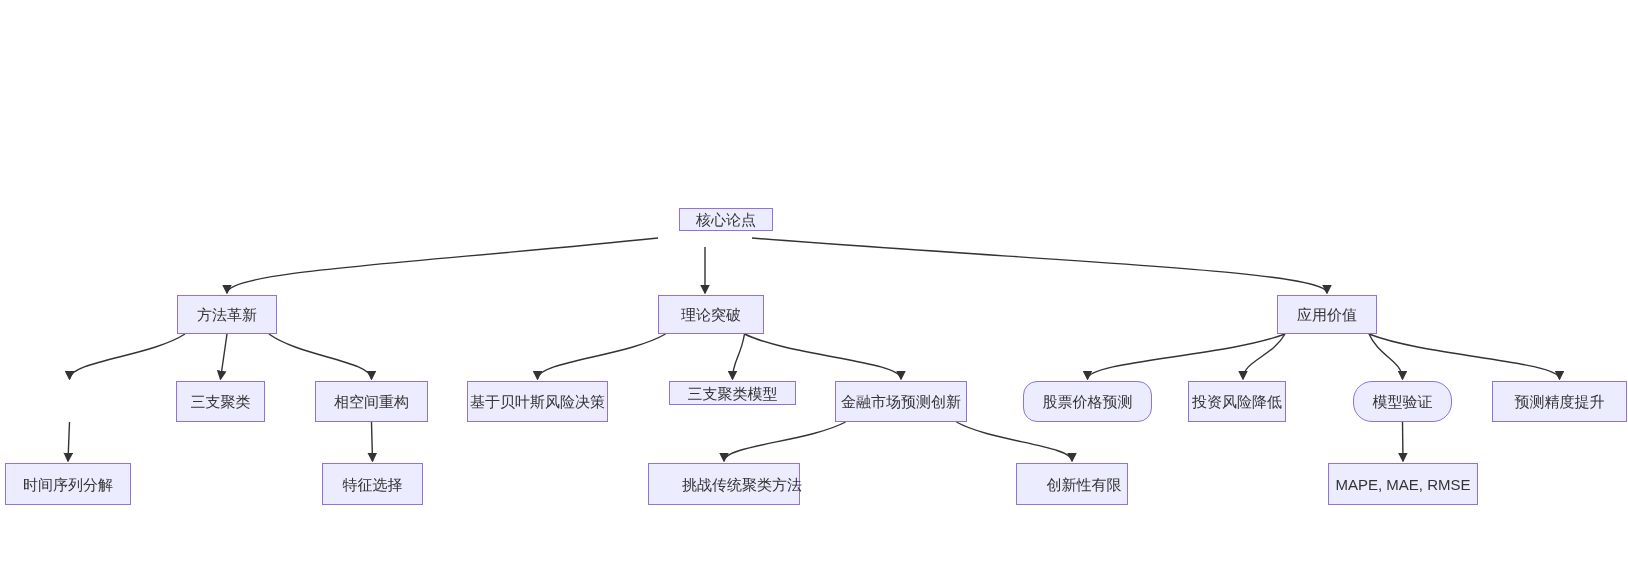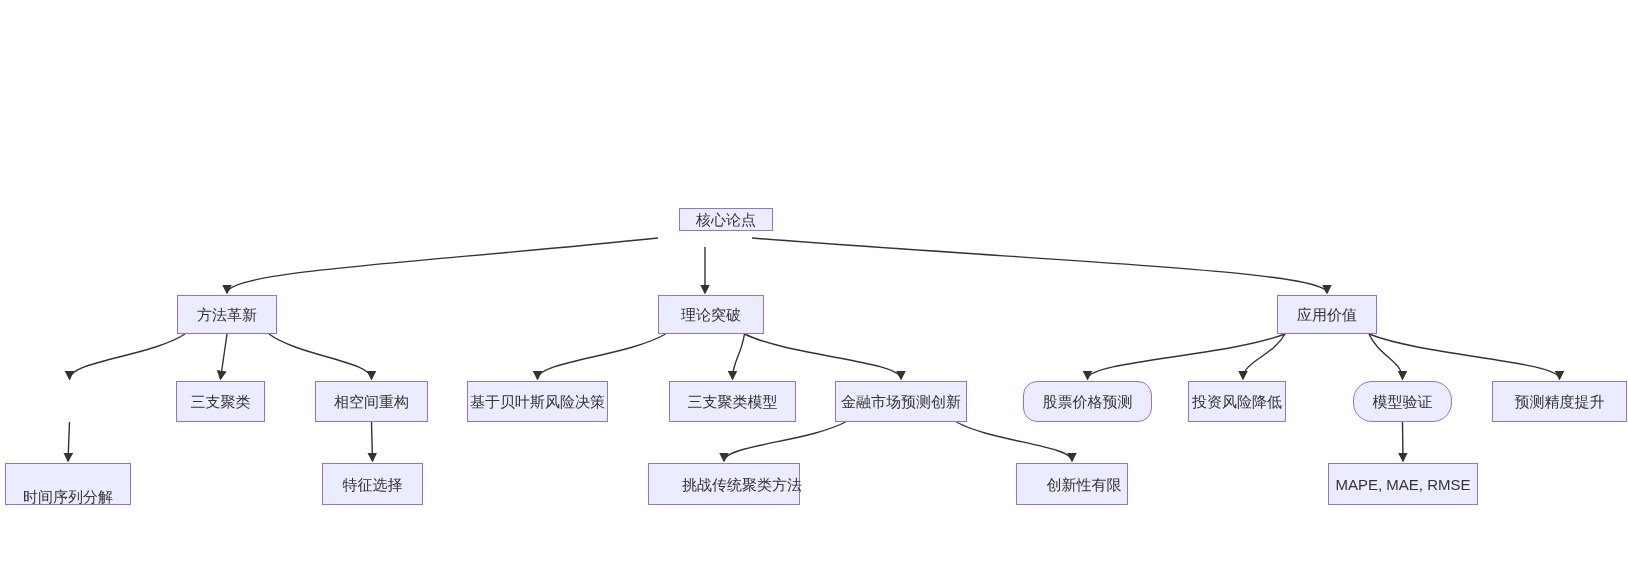--- a/index.html
+++ b/index.html
@@ -77,39 +77,39 @@
     </div>
     <div class="node" style="left: 176px; top: 381px; width: 89px; height: 41px;">
       <span>三支聚类</span>
     </div>
     <div class="node" style="left: 315px; top: 381px; width: 113px; height: 41px;">
       <span>相空间重构</span>
     </div>
     <div class="node" style="left: 467px; top: 381px; width: 141px; height: 41px;">
       <span>基于贝叶斯风险决策</span>
     </div>
-    <div class="node" style="left: 669px; top: 381px; width: 127px; height: 41px;">
+    <div class="node" style="left: 669px; top: 381px; width: 127px; height: 24px;">
       <span>三支聚类模型</span>
     </div>
     <div class="node" style="left: 835px; top: 381px; width: 132px; height: 41px;">
       <span>金融市场预测创新</span>
     </div>
     <div class="node" style="left: 1023px; top: 381px; width: 129px; height: 41px; border-radius: 14px;">
       <span>股票价格预测</span>
     </div>
     <div class="node" style="left: 1188px; top: 381px; width: 98px; height: 41px;">
       <span>投资风险降低</span>
     </div>
     <div class="node" style="left: 1353px; top: 381px; width: 99px; height: 41px; border-radius: 19px;">
       <span>模型验证</span>
     </div>
     <div class="node" style="left: 1492px; top: 381px; width: 135px; height: 41px;">
       <span>预测精度提升</span>
     </div>
-    <div class="node" style="left: 5px; top: 463px; width: 126px; height: 42px; align-items: flex-end;">
+    <div class="node" style="left: 5px; top: 463px; width: 126px; height: 42px;">
       <span>时间序列分解</span>
     </div>
     <div class="node" style="left: 322px; top: 463px; width: 101px; height: 42px;">
       <span>特征选择</span>
     </div>
     <div class="node" style="left: 648px; top: 463px; width: 152px; height: 42px; padding-left: 36px;">
       <span>挑战传统聚类方法</span>
     </div>
     <div class="node" style="left: 1016px; top: 463px; width: 112px; height: 42px; padding-left: 24px;">
       <span>创新性有限</span>

